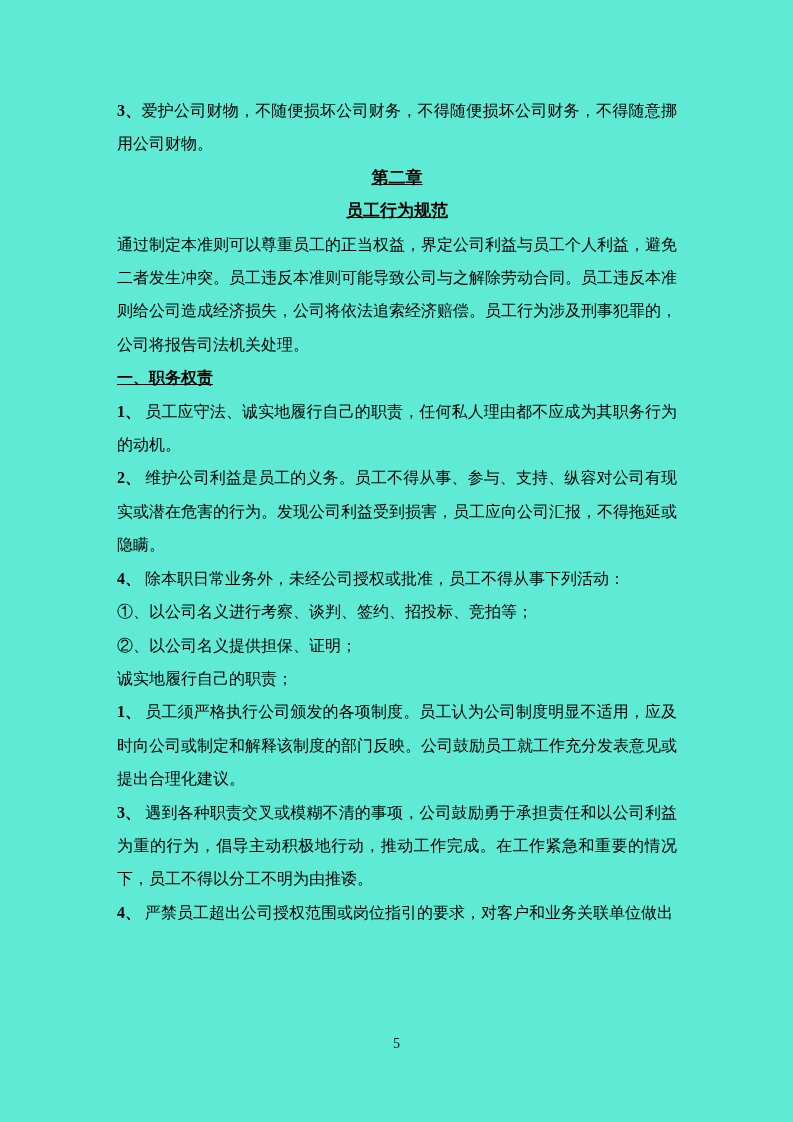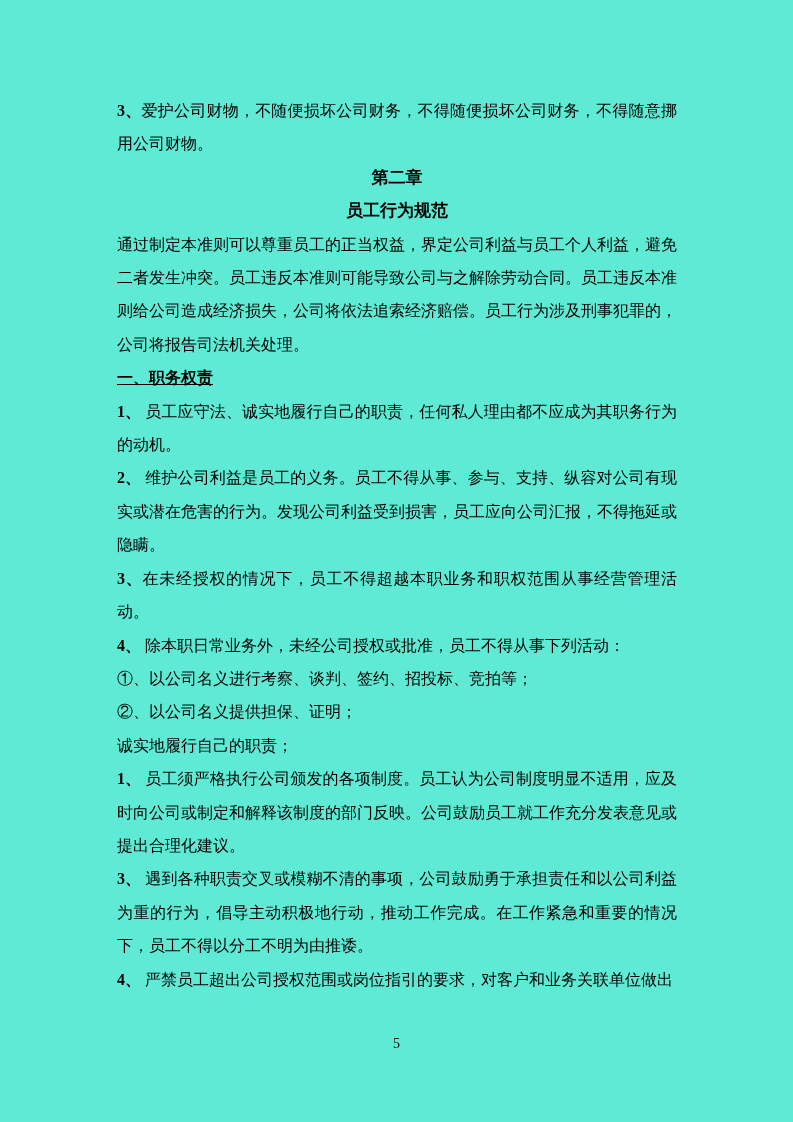--- a/index.html
+++ b/index.html
@@ -29,20 +29,21 @@
     margin: 0;
     padding: 0;
     font-size: 16px;
     line-height: 33.4px;
     font-weight: normal;
   }
   .chapter {
     text-align: center;
     font-weight: bold !important;
     font-size: 17px !important;
+    text-decoration: underline;
   }
   .section {
     font-weight: bold !important;
     text-align: left;
     text-decoration: underline;
   }
   .num {
     font-weight: bold;
   }
   .footer {
@@ -69,21 +70,20 @@
     <h2 class="chapter">员工行为规范</h2>
 
     <p class="para">通过制定本准则可以尊重员工的正当权益，界定公司利益与员工个人利益，避免二者发生冲突。员工违反本准则可能导致公司与之解除劳动合同。员工违反本准则给公司造成经济损失，公司将依法追索经济赔偿。员工行为涉及刑事犯罪的，公司将报告司法机关处理。</p>
 
     <h3 class="section">一、职务权责</h3>
 
     <p class="item"><b class="num">1、 </b><span>员工应守法、诚实地履行自己的职责，任何私人理由都不应成为其职务行为的动机。</span></p>
 
     <p class="item"><b class="num">2、 </b><span>维护公司利益是员工的义务。员工不得从事、参与、支持、纵容对公司有现实或潜在危害的行为。发现公司利益受到损害，员工应向公司汇报，不得拖延或隐瞒。</span></p>
 
-    <p class="item"><b class="num">3、</b><span>在未经授权的情况下，员工不得超越本职业务和职权范围从事经营管理活动。</span></p>
 
     <p class="item"><b class="num">4、 </b><span>除本职日常业务外，未经公司授权或批准，员工不得从事下列活动：</span></p>
 
     <p class="para">①、以公司名义进行考察、谈判、签约、招投标、竞拍等；</p>
 
     <p class="para">②、以公司名义提供担保、证明；</p>
 
 
     <p class="para">诚实地履行自己的职责；</p>
 

